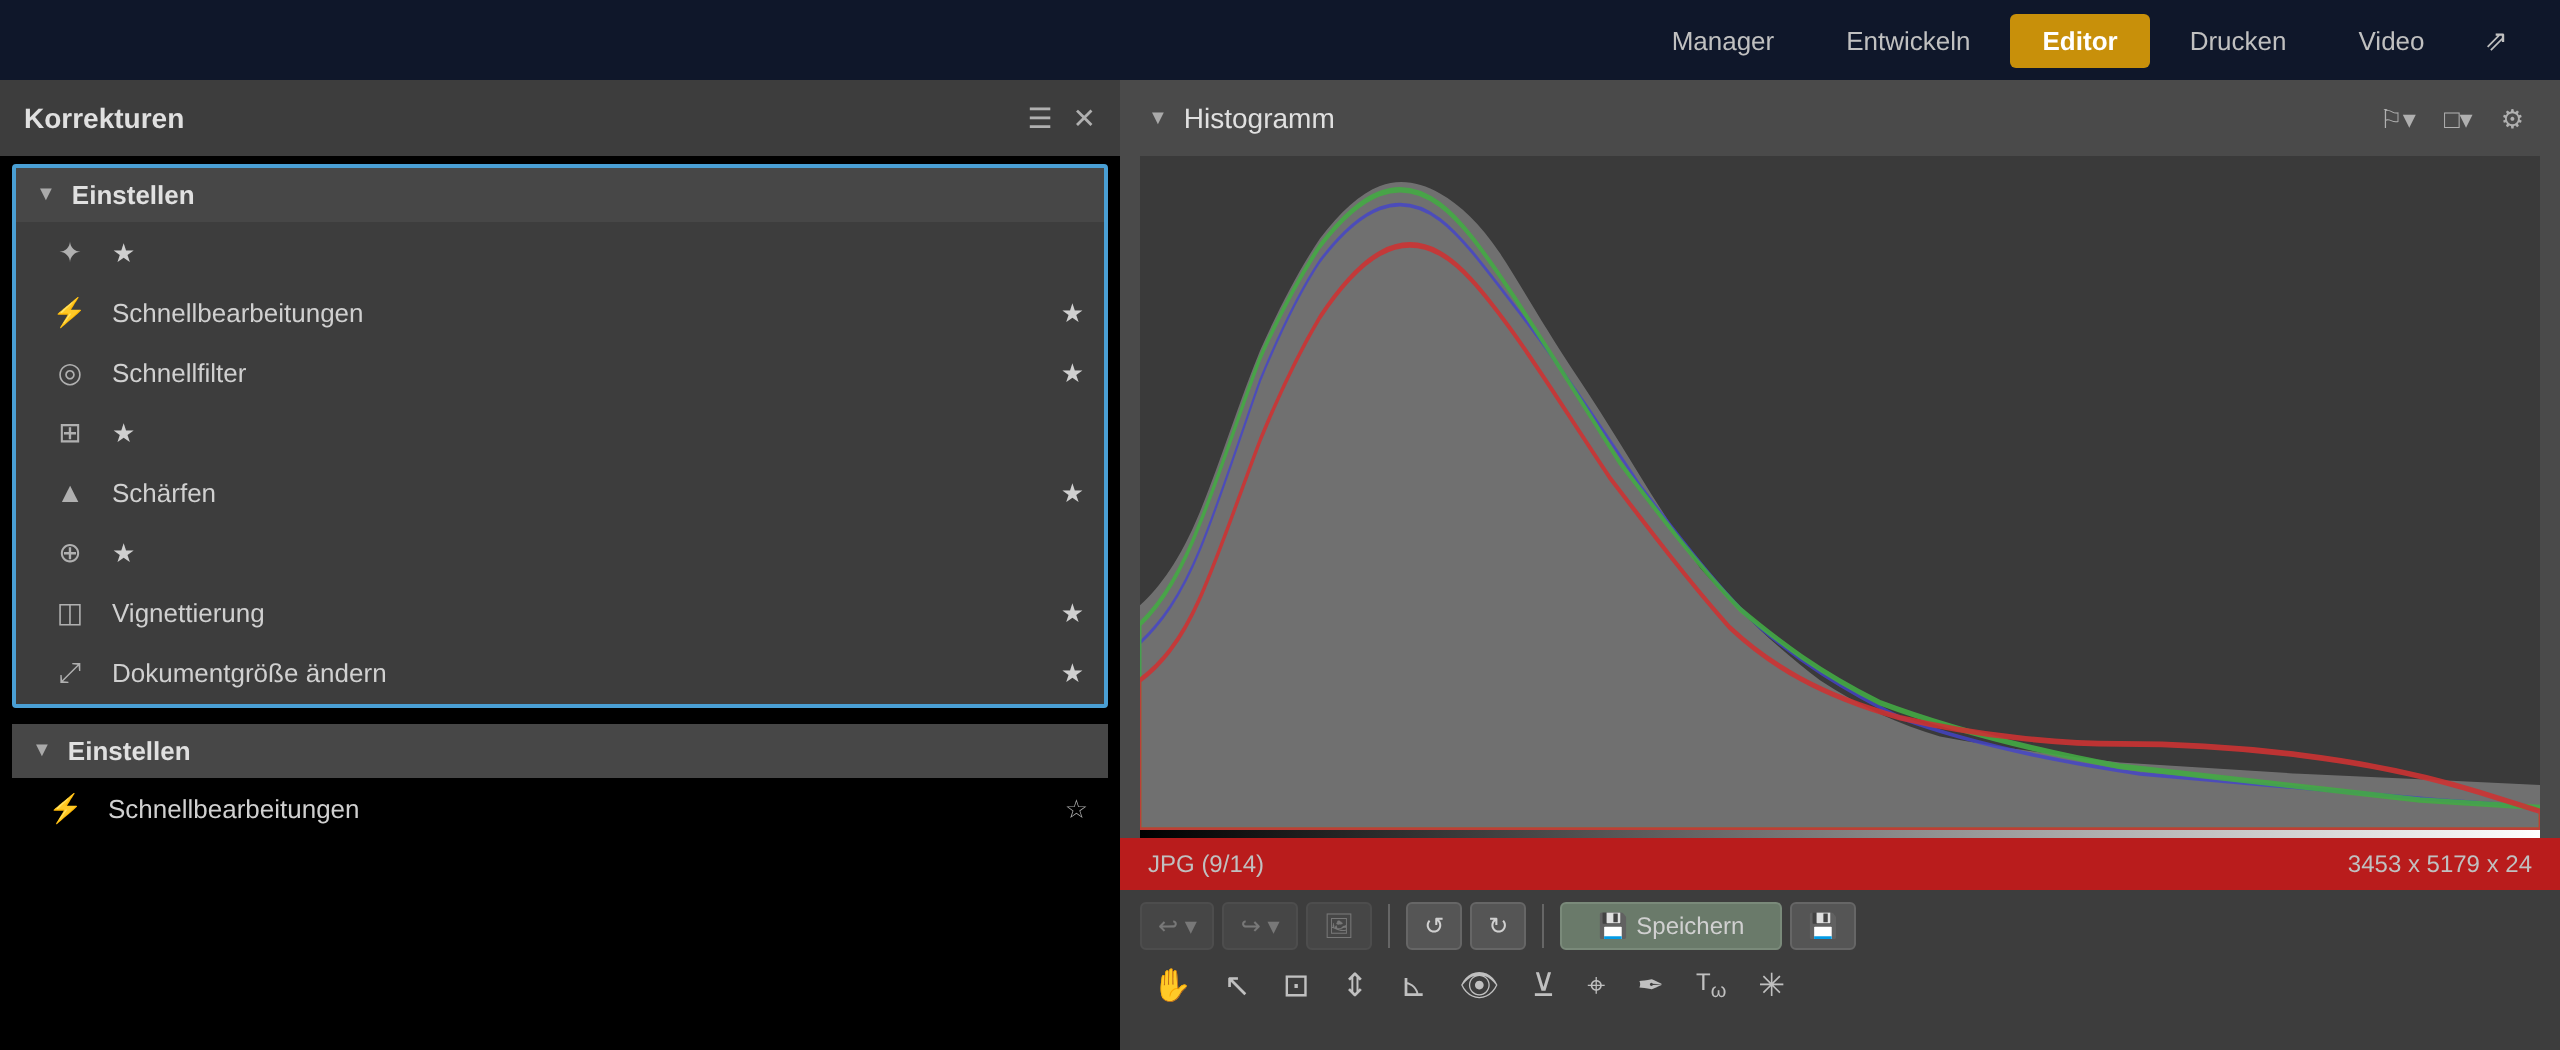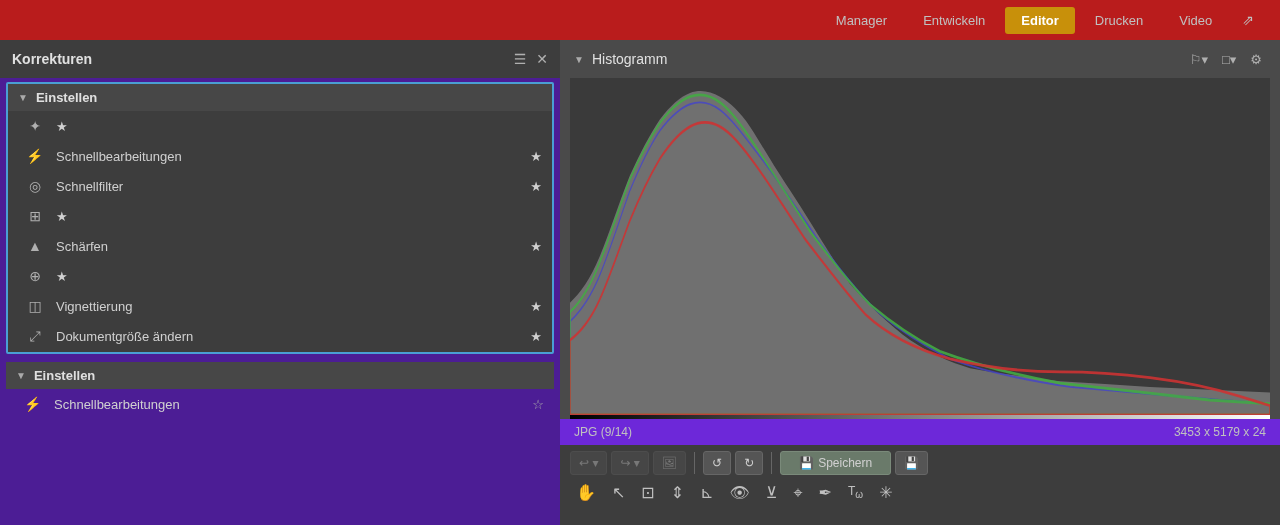--- a/index.html
+++ b/index.html
@@ -10,21 +10,21 @@
       font-family: 'Segoe UI', Arial, sans-serif;
       font-size: 13px;
       color: #d0d0d0;
       overflow: hidden;
       display: flex;
       flex-direction: column;
     }
 
     
     .top-nav {
-      background: #b91c1c;
+      background: #0f172a;
       height: 40px;
       display: flex;
       align-items: center;
       justify-content: flex-end;
       padding-right: 16px;
       gap: 4px;
       flex-shrink: 0;
     }
     .nav-item {
       padding: 6px 16px;
@@ -48,21 +48,21 @@
     
     .main-content {
       display: flex;
       flex: 1;
       overflow: hidden;
     }
 
     
     .left-panel {
       width: 560px;
-      background: #4c1d95;
+      background: #000000;
       display: flex;
       flex-direction: column;
       flex-shrink: 0;
     }
 
     .panel-header {
       display: flex;
       align-items: center;
       justify-content: space-between;
       padding: 8px 12px;
@@ -217,21 +217,21 @@
       margin: 0 10px;
     }
 
     .file-info-bar {
       display: flex;
       align-items: flex-start;
       justify-content: space-between;
       padding: 6px 14px;
       color: #c0c0c0;
       font-size: 12px;
-      background: #6d28d9;
+      background: #b91c1c;
     }
 
     
     .bottom-toolbar {
       background: #3d3d3d;
       height: 80px;
       display: flex;
       flex-direction: column;
       padding: 6px 10px;
       gap: 4px;

